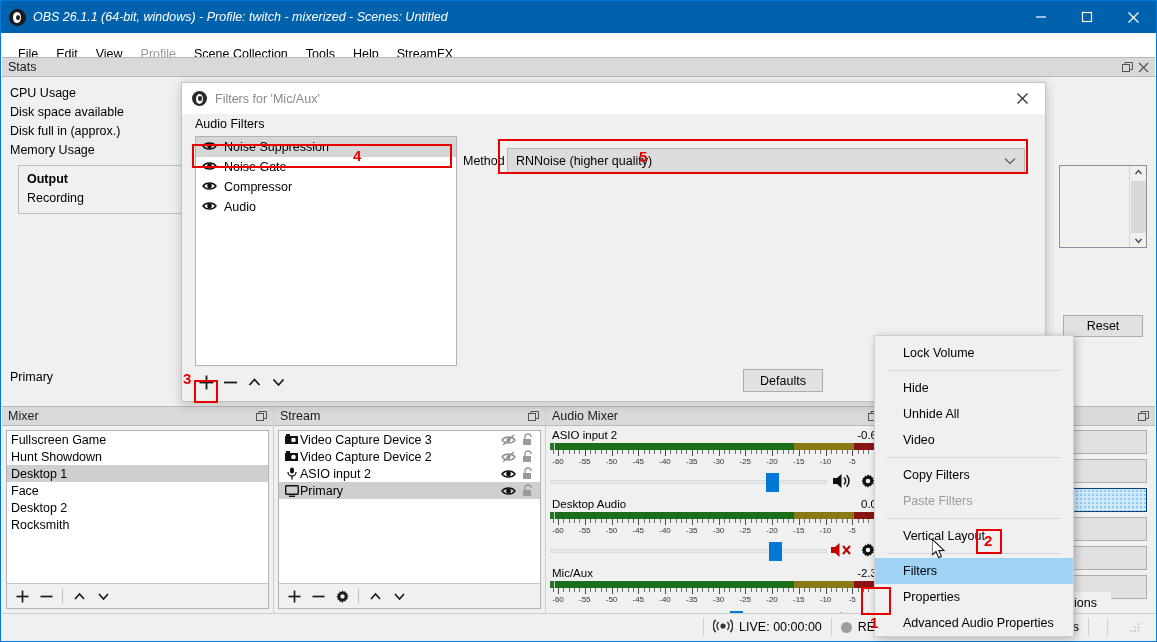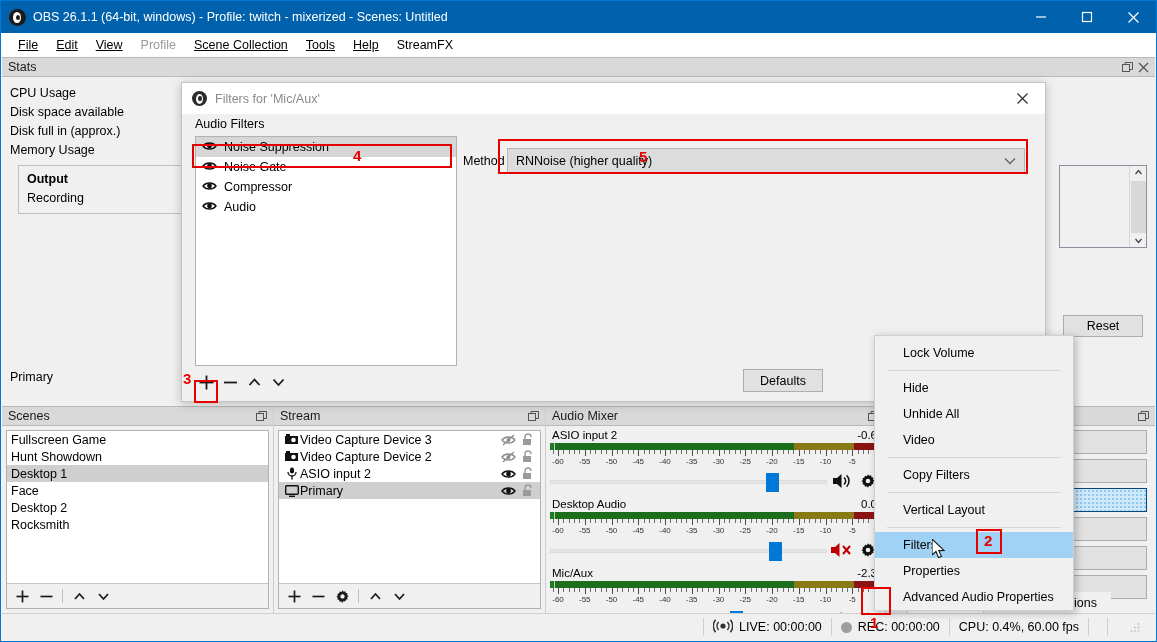--- a/index.html
+++ b/index.html
@@ -28,31 +28,31 @@
   .titlebar .logo::after{
     content:""; position:absolute; left:4px; top:3px;
     width:8px;height:11px;border-radius:50%;
     background:#fff;
   }
   .titlebar .logo::before{
     content:""; position:absolute; left:7px; top:6px;
     width:4px;height:5px;border-radius:50%;
     background:#1b1b1b; z-index:2;
   }
-  .titlebar .ttext{ flex:1; white-space:nowrap; }
+  .titlebar .ttext{ flex:1; white-space:nowrap;font-style:italic; }
   .winbtns{ display:flex; height:32px; }
   .winbtn{
     width:46px;height:32px;display:flex;align-items:center;justify-content:center;
     color:#fff; font-size:13px;
   }
   .winbtn svg{ display:block; }
 
   
   .menubar{
-    height:24px; background:#fff; display:flex; align-items:center;
+    height:42px; background:#fff; display:flex; align-items:center;
     padding-left:8px; border-bottom:1px solid #fff;text-align:center;
   }
   .menuitem{
     padding:3px 9px; font-size:12.5px; color:#000; white-space:nowrap;
   }
   .menuitem.dim{ color:#9a9a9a; }
   .menuitem u{ text-decoration:underline; }
 
   
   .dockbar{
@@ -367,21 +367,21 @@
         </div>
       </div>
     </div>
     <div class="reset-btn">Reset</div>
   </div>
 
   <div class="bottom">
 
     <div class="dock dock-scenes">
       <div class="dockbar">
-        <div class="dtitle">Scenes</div>
+        <div class="dtitle">Mixer</div>
         <div class="dockicon">
           <svg width="11" height="11" viewBox="0 0 11 11">
               <rect x="0.5" y="2.5" width="7" height="7" fill="none" stroke="#333"></rect>
               <polyline points="3,2.5 3,0.5 10.5,0.5 10.5,7.5 8,7.5" fill="none" stroke="#333"></polyline>
             </svg>
         </div>
       </div>
       <div class="dock-body">
         <div class="listbox">
           <div class="listitems">
@@ -1091,20 +1091,21 @@
   </div>
 
   <div class="ctxmenu">
     <div class="mi">Lock Volume</div>
     <div class="msep"></div>
     <div class="mi">Hide</div>
     <div class="mi">Unhide All</div>
     <div class="mi">Video</div>
     <div class="msep"></div>
     <div class="mi">Copy Filters</div>
+    <div class="mi dim">Paste Filters</div>
     <div class="msep"></div>
     <div class="mi">Vertical Layout</div>
     <div class="msep"></div>
     <div class="mi hl">Filters</div>
     <div class="mi">Properties</div>
     <div class="mi">Advanced Audio Properties</div>
   </div>
 
   <span class="cursor" style="left:931px; top:538px;">
     <svg width="16" height="22" viewBox="0 0 16 22">

